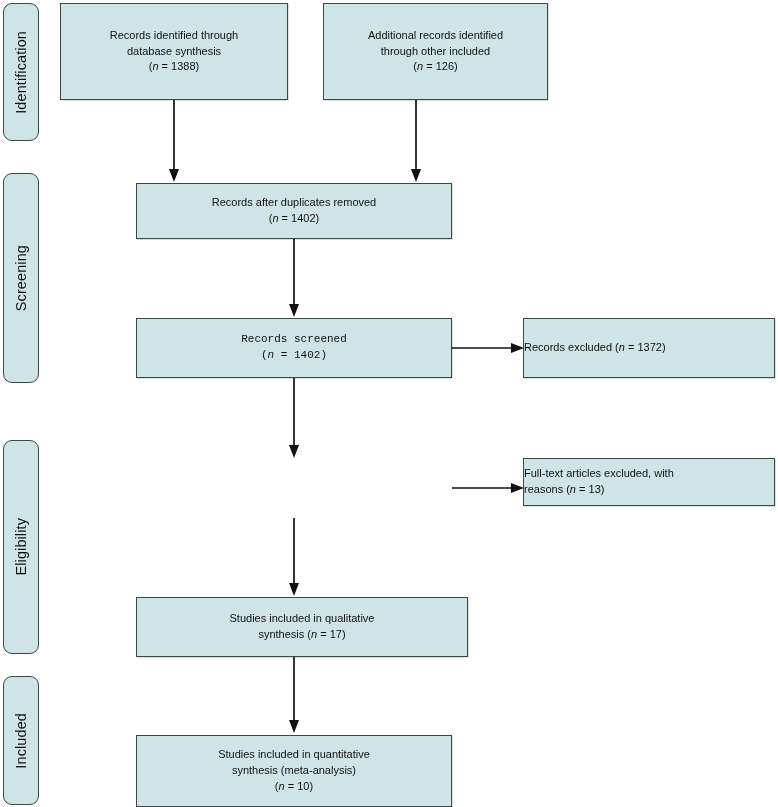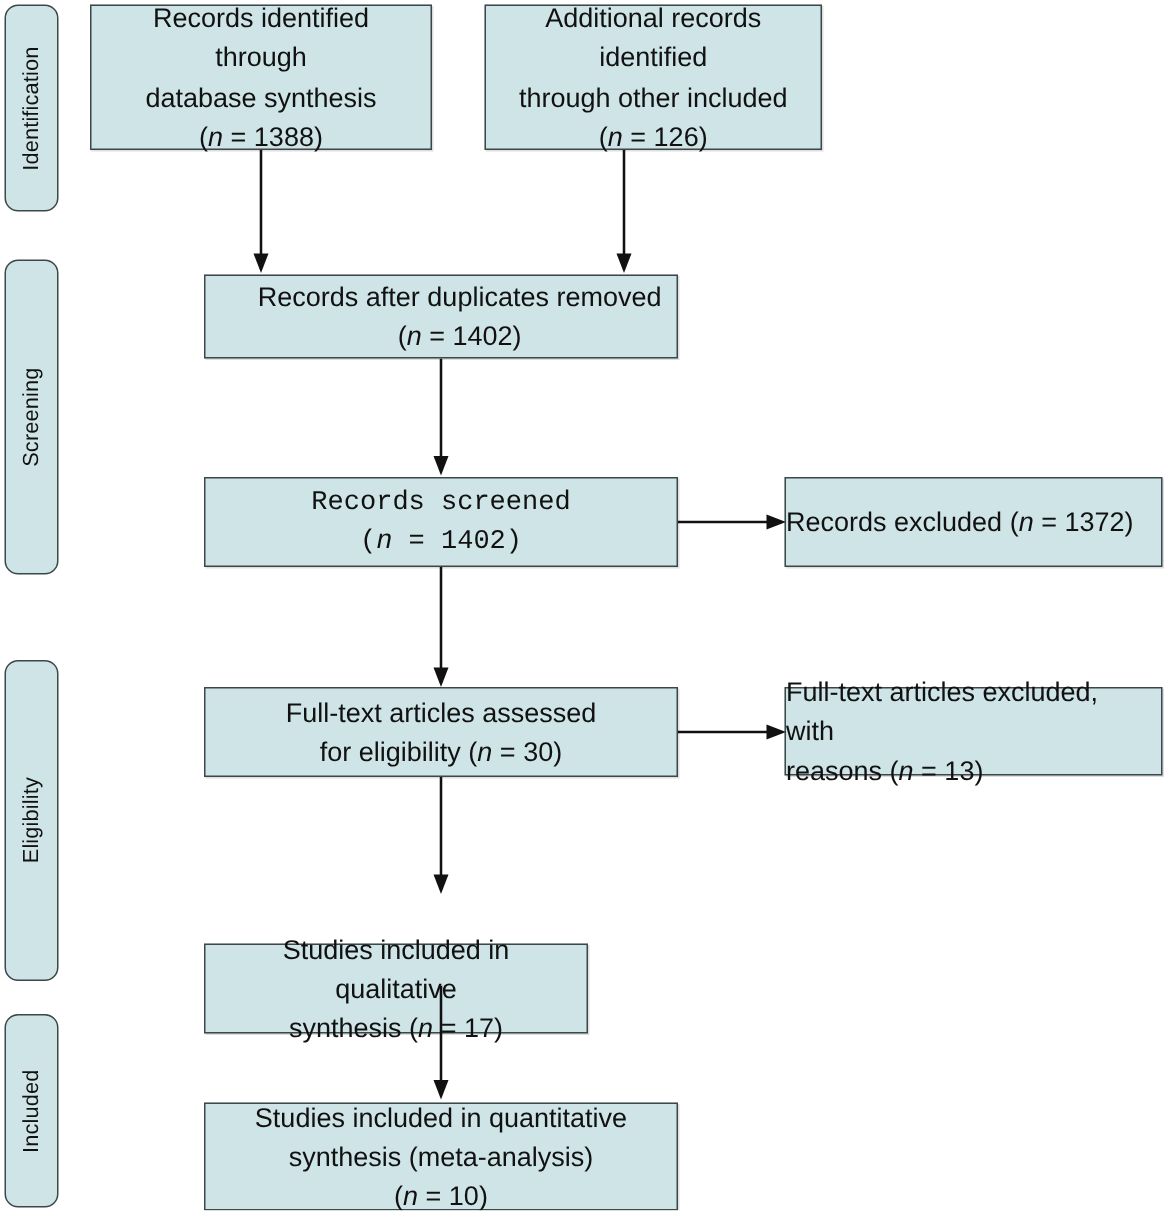--- a/index.html
+++ b/index.html
@@ -47,21 +47,21 @@
     background: #cfe4e7;
     border: 1.4px solid #3c4748;
     box-sizing: border-box;
     display: flex;
     align-items: center;
     box-shadow: 1px 1px 0 rgba(0,0,0,0.13);
   }
   .flow-box.center { justify-content: center; text-align: center; }
   .flow-box.left   { justify-content: flex-start; text-align: left; }
   .box-text {
-    font-size: 18px;
+    font-size: 11px;
     color: #111111;
     line-height: 1.45;
     padding: 0 10px;
     white-space: pre-line;
   }
   .flow-box.left .box-text { padding-left: 0; padding-right: 8px; }
 
   
   .connector {
     position: absolute;
@@ -106,21 +106,21 @@
 
   <svg class="connector" style="left:168px; top:100px;" width="12" height="84">
     <line x1="6" y1="0" x2="6" y2="72"></line>
     <polygon points="6,82 1,69 11,69"></polygon>
   </svg>
   <svg class="connector" style="left:410px; top:100px;" width="12" height="84">
     <line x1="6" y1="0" x2="6" y2="72"></line>
     <polygon points="6,82 1,69 11,69"></polygon>
   </svg>
 
-  <div class="flow-box center" style="left:136px; top:183px; width:316px; height:56px;justify-content:flex-end;">
+  <div class="flow-box center" style="left:136px; top:183px; width:316px; height:56px;">
     <span class="box-text"><span>Records after duplicates removed</span><br>(<i>n</i> = <span>1402</span>)</span>
   </div>
 
   <svg class="connector" style="left:288px; top:239px;" width="12" height="80">
     <line x1="6" y1="0" x2="6" y2="68"></line>
     <polygon points="6,78 1,65 11,65"></polygon>
   </svg>
 
   <div class="flow-box center" style="left:136px; top:318px; width:316px; height:60px;font-family:Liberation Mono, monospace;">
     <span class="box-text"><span>Records screened</span><br>(<i>n</i> = <span>1402</span>)</span>
@@ -133,39 +133,36 @@
   <svg class="connector" style="left:452px; top:342px;" width="74" height="12">
     <line x1="0" y1="6" x2="60" y2="6"></line>
     <polygon points="72,6 59,1 59,11"></polygon>
   </svg>
 
   <svg class="connector" style="left:288px; top:378px;" width="12" height="82">
     <line x1="6" y1="0" x2="6" y2="70"></line>
     <polygon points="6,80 1,67 11,67"></polygon>
   </svg>
 
-  <div class="flow-box center" style="left:136px; top:458px; width:316px; height:60px;">
-    <span class="box-text"><span>Full-text articles assessed</span><br><span>for eligibility (</span><i>n</i> = <span>30</span>)</span>
-  </div>
 
-  <div class="flow-box left" style="left:523px; top:458px; width:252px; height:59px;">
+  <div class="flow-box left" style="left:523px; top:458px; width:252px; height:48px;">
     <span class="box-text"><span>Full-text articles excluded, with</span><br><span>reasons (</span><i>n</i> = <span>13</span>)</span>
   </div>
 
   <svg class="connector" style="left:452px; top:482px;" width="74" height="12">
     <line x1="0" y1="6" x2="60" y2="6"></line>
     <polygon points="72,6 59,1 59,11"></polygon>
   </svg>
 
   <svg class="connector" style="left:288px; top:518px;" width="12" height="80">
     <line x1="6" y1="0" x2="6" y2="68"></line>
     <polygon points="6,78 1,65 11,65"></polygon>
   </svg>
 
-  <div class="flow-box center" style="left:136px; top:629px; width:256px; height:60px;">
+  <div class="flow-box center" style="left:136px; top:597px; width:332px; height:60px;">
     <span class="box-text"><span>Studies included in qualitative</span><br><span>synthesis (</span><i>n</i> = <span>17</span>)</span>
   </div>
 
   <svg class="connector" style="left:288px; top:657px;" width="12" height="78">
     <line x1="6" y1="0" x2="6" y2="66"></line>
     <polygon points="6,76 1,63 11,63"></polygon>
   </svg>
 
   <div class="flow-box center" style="left:136px; top:735px; width:316px; height:72px;">
     <span class="box-text"><span>Studies included in quantitative</span><br><span>synthesis (meta-analysis)</span><br>(<i>n</i> = <span>10</span>)</span>

